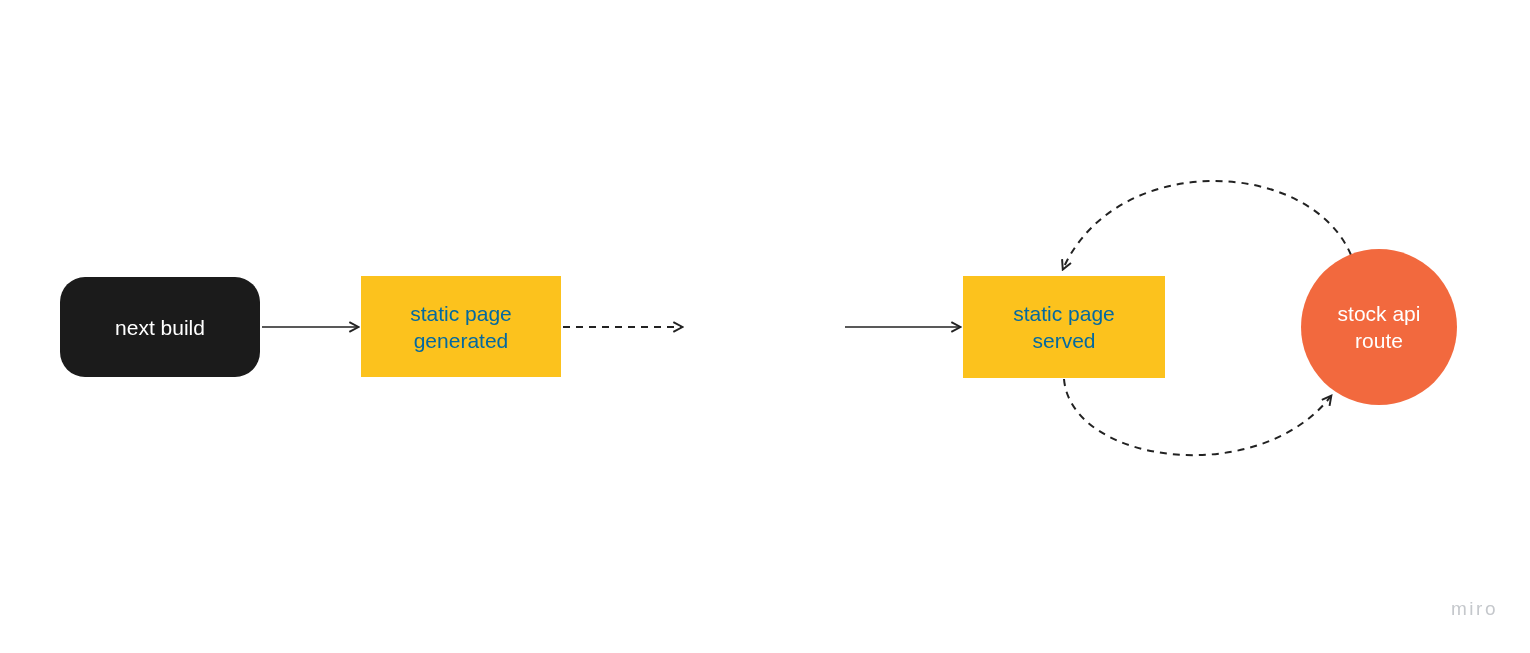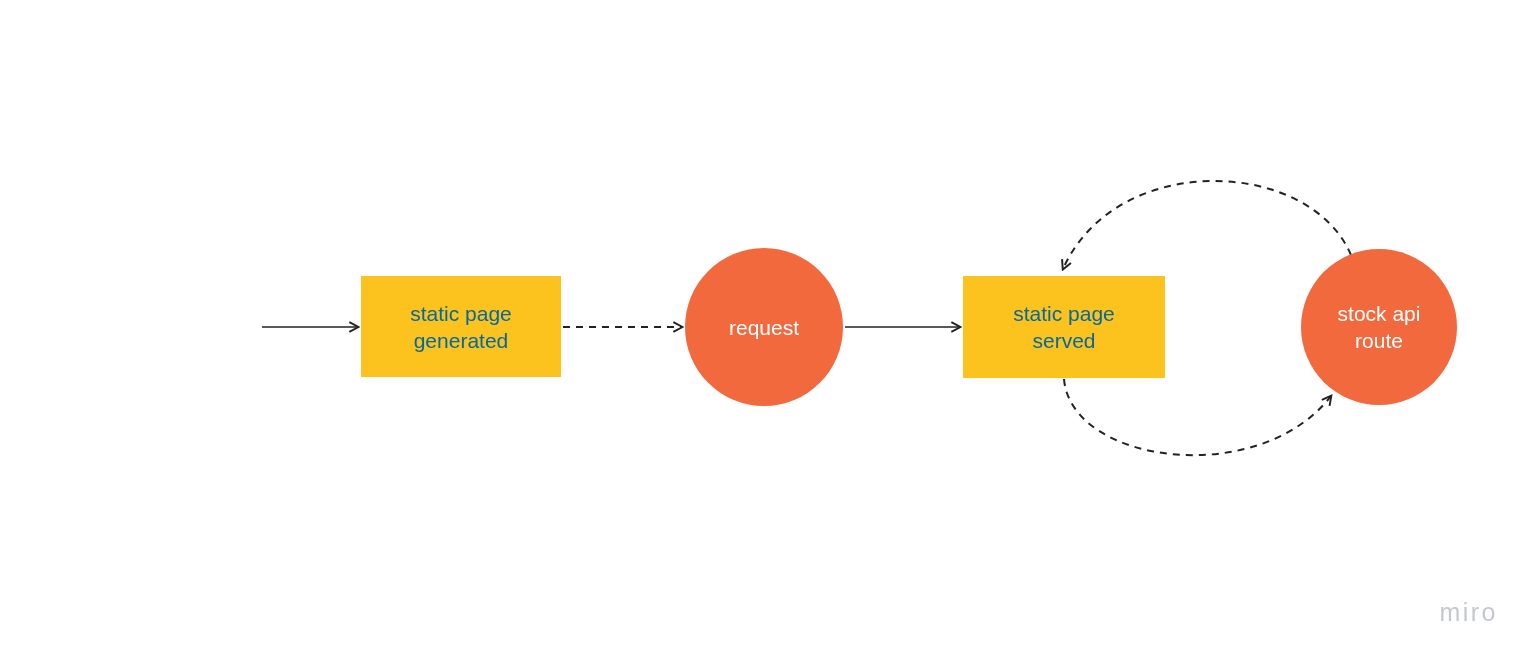--- a/index.html
+++ b/index.html
@@ -66,21 +66,21 @@
     width: 158px; height: 158px;
   }
   .node-stock {
     left: 1301px; top: 249px;
     width: 156px; height: 156px; align-items: center;
   }
   .watermark {
     position: absolute;
     right: 32px;
     top: 598px;
-    font-size: 25px;
+    font-size: 19px;
     letter-spacing: 2.5px;
     color: #c5c8cc;
     user-select: none;
   }
   .edge-solid {
     fill: none;
     stroke: #222222;
     stroke-width: 1.7;
   }
   .edge-dashed {
@@ -101,29 +101,29 @@
         <path d="M2,1.5 L10.5,6 L2,10.5" fill="none" stroke="#222222" stroke-width="1.8"></path>
       </marker>
     </defs>
     <path class="edge-solid" marker-end="url(#arrowV)" d="M 262 327 L 358 327"></path>
     <path class="edge-dashed" marker-end="url(#arrowV)" d="M 563 327 L 682 327"></path>
     <path class="edge-solid" marker-end="url(#arrowV)" d="M 845 327 L 960 327"></path>
     <path class="edge-dashed" marker-end="url(#arrowV)" d="M 1351 255 C 1310 158, 1116 150, 1063 269"></path>
     <path class="edge-dashed" marker-end="url(#arrowV)" d="M 1064 379 C 1071 464, 1259 489, 1331 396"></path>
   </svg>
 
+  <div class="node node-black">
+    <span>next build</span>
+  </div>
 
   <div class="node node-yellow node-gen">
     <span>static page
 generated</span>
   </div>
 
-  <div class="node node-circle node-request">
-    <span>request</span>
-  </div>
 
   <div class="node node-yellow node-served">
     <span>static page
 served</span>
   </div>
 
   <div class="node node-circle node-stock">
     <span>stock api
 route</span>
   </div>

